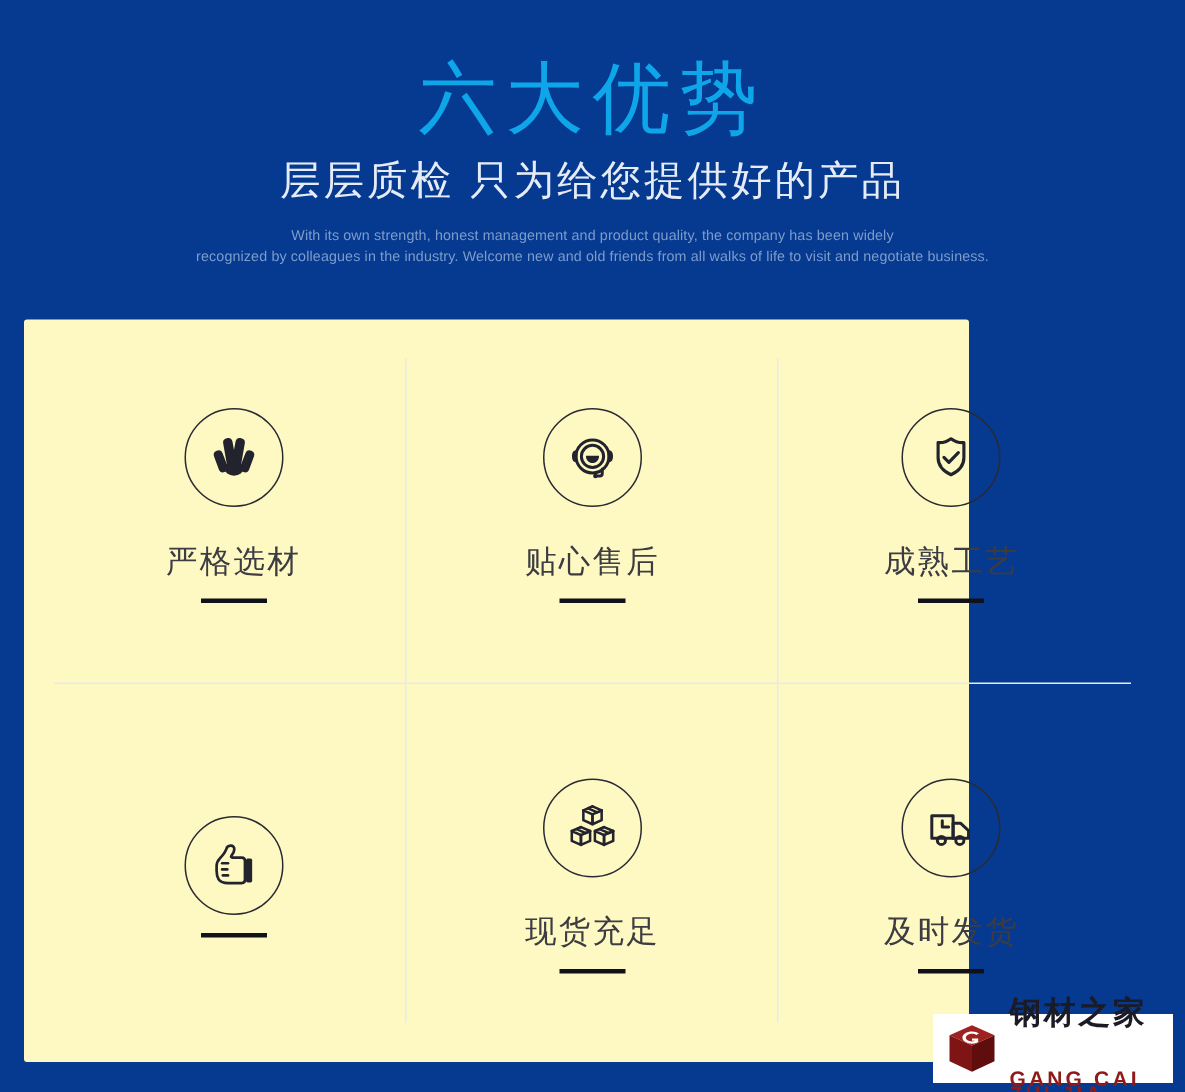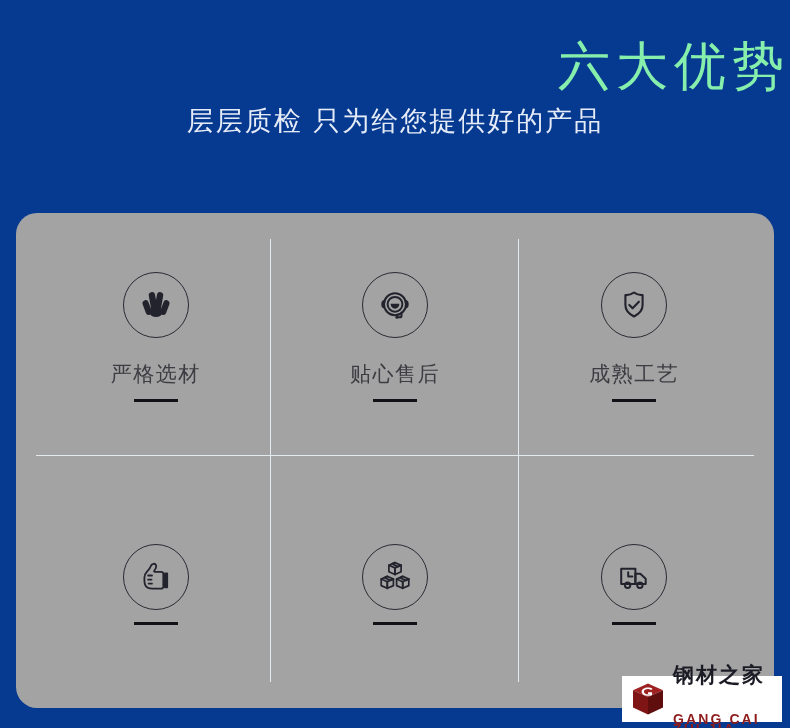--- a/index.html
+++ b/index.html
@@ -32,24 +32,23 @@
     width: 790px;
     height: 213px;
     text-align: center;
   }
 
   .main-title {
     margin-top: 36px;
     font-size: 52px;
     line-height: 60px;
     font-weight: 400;
-    color: #86efac;
+    color: #0ea5e9;
     letter-spacing: 6px;
     font-family: "DejaVu Sans", "Liberation Sans", sans-serif;
-    text-align: right;
   }
 
   .sub-title {
     margin-top: 8px;
     font-size: 27px;
     line-height: 34px;
     font-weight: 400;
     color: #e6ecf7;
     letter-spacing: 2px;
     font-family: "DejaVu Sans", "Liberation Sans", sans-serif;
@@ -62,24 +61,24 @@
     line-height: 14px;
     letter-spacing: 0.1px;
   }
   .eng-line { white-space: nowrap; }
 
   
   .card {
     position: absolute;
     left: 16px;
     top: 213px;
-    width: 758px;
+    width: 630px;
     height: 495px;
-    background: #a3a3a3;
-    border-radius: 21px;
+    background: #fef9c3;
+    border-radius: 2px;
   }
 
   .grid {
     position: absolute;
     left: 20px;
     top: 0;
     width: 718px;
     height: 495px;
     display: grid;
     grid-template-columns: 1fr 1fr 1fr;
@@ -184,20 +183,24 @@
   }
 </style>
 </head>
 <body>
 
 <div class="page">
 
   <div class="header">
     <div class="main-title">六大优势</div>
     <div class="sub-title">层层质检 只为给您提供好的产品</div>
+    <div class="eng-block">
+      <div class="eng-line">With its own strength, honest management and product quality, the company has been widely</div>
+      <div class="eng-line">recognized  by colleagues in the industry. Welcome new and old friends from all walks of life to visit and negotiate business.</div>
+    </div>
   </div>
 
   <div class="card">
 
     <div class="divider-v v1"></div>
     <div class="divider-v v2"></div>
     <div class="divider-h"></div>
 
     <div class="grid">
 
@@ -280,35 +283,37 @@
               <path d="M18.4 22v6.6l-6.1 2.7V24.7"></path>
               <path d="M12.3 19.4l-2.9 1.3 6.1 2.7 2.9-1.4"></path>
 
               <path d="M27.7 19.4l6.1 2.6-6.1 2.7-6.1-2.7z"></path>
               <path d="M21.6 22v6.6l6.1 2.7V24.7"></path>
               <path d="M33.8 22v6.6l-6.1 2.7V24.7"></path>
               <path d="M27.7 19.4l-2.9 1.3 6.1 2.7 2.9-1.4"></path>
             </svg>
           </span>
         </div>
+        <div class="cell-label">现货充足</div>
         <div class="cell-rule"></div>
       </div>
 
       <div class="cell">
         <div class="icon-circle">
           <span>
             <svg width="40" height="40" viewBox="0 0 40 40" fill="none" stroke="#23232e" stroke-width="2" stroke-linecap="round" stroke-linejoin="round">
               <path d="M7.2 11.8h14.2v15.1H7.2z"></path>
               <path d="M21.4 16.8h4.9l5.4 4.9v5.2h-10.3z"></path>
               <circle cx="13.6" cy="28.3" r="2.7"></circle>
               <circle cx="25.9" cy="28.3" r="2.7"></circle>
               <path d="M14.2 15.2v4.2h4.2"></path>
             </svg>
           </span>
         </div>
+        <div class="cell-label">及时发货</div>
         <div class="cell-rule"></div>
       </div>
 
     </div>
   </div>
 
   <div class="logo">
     <span class="logo-mark">
       <svg width="36" height="36" viewBox="0 0 36 36">
         <path d="M18 2.5L33 9.2 18 16 3 9.2z" fill="#9e2222"></path>

